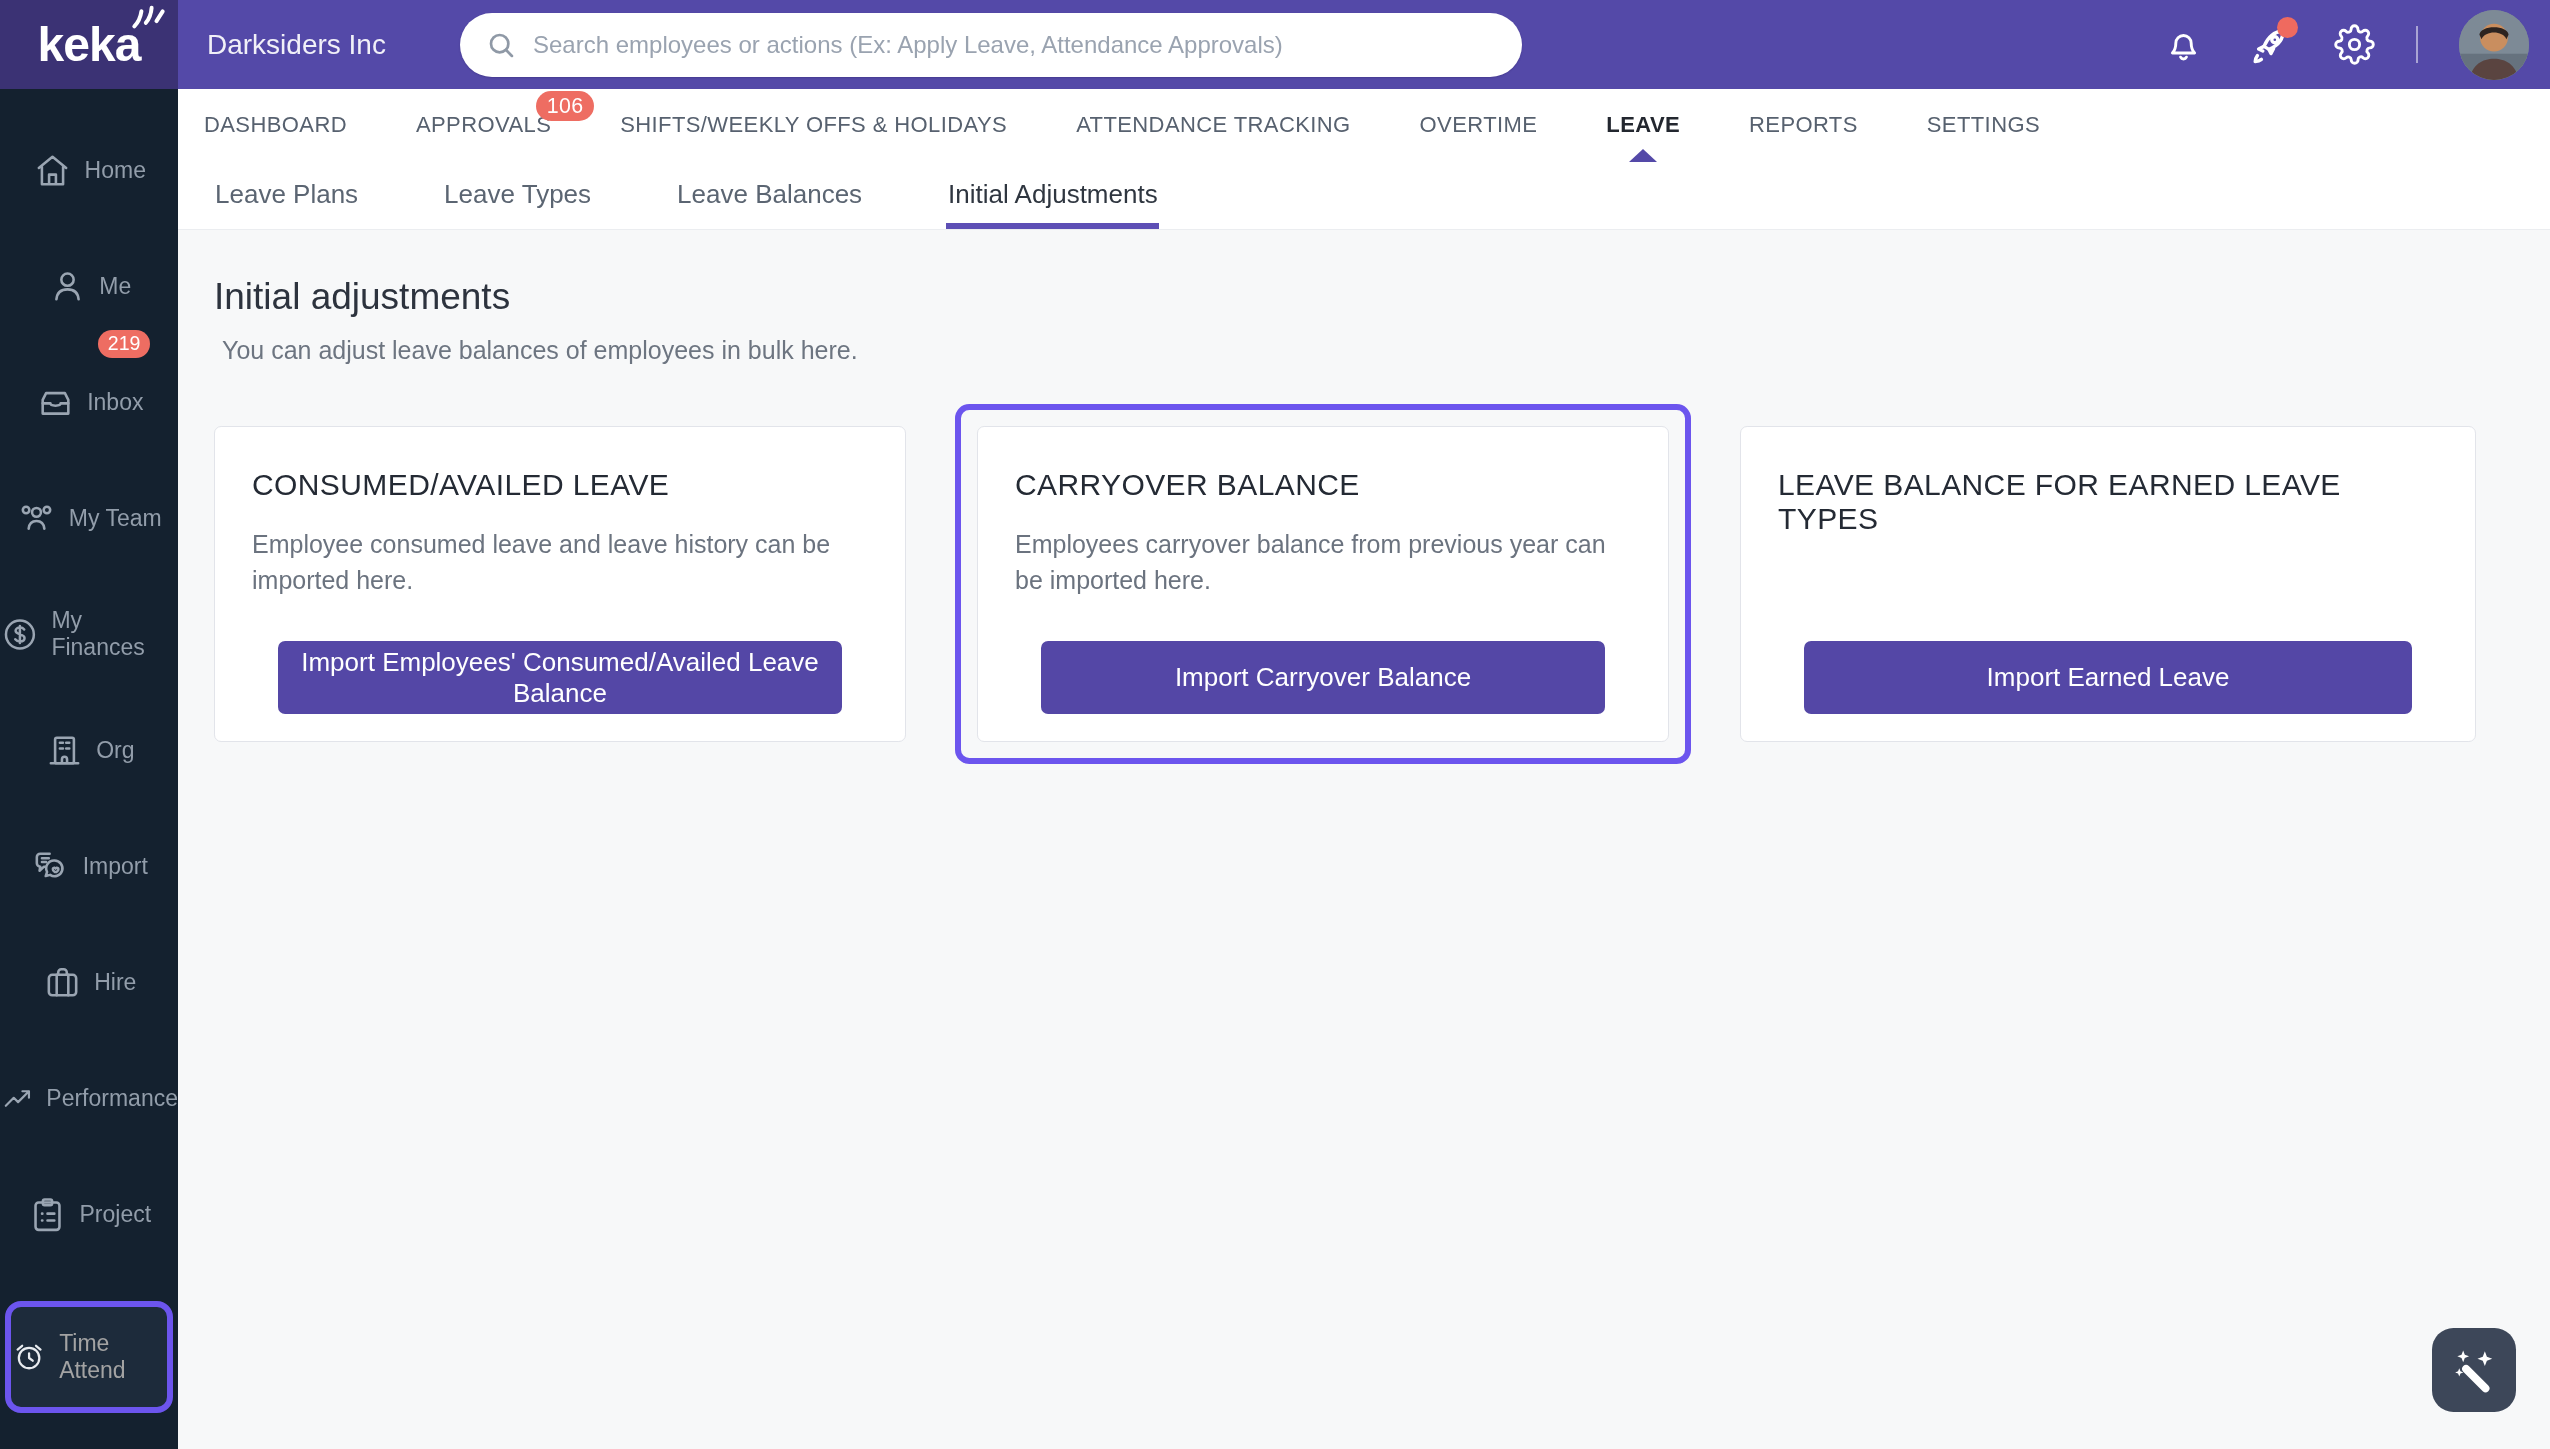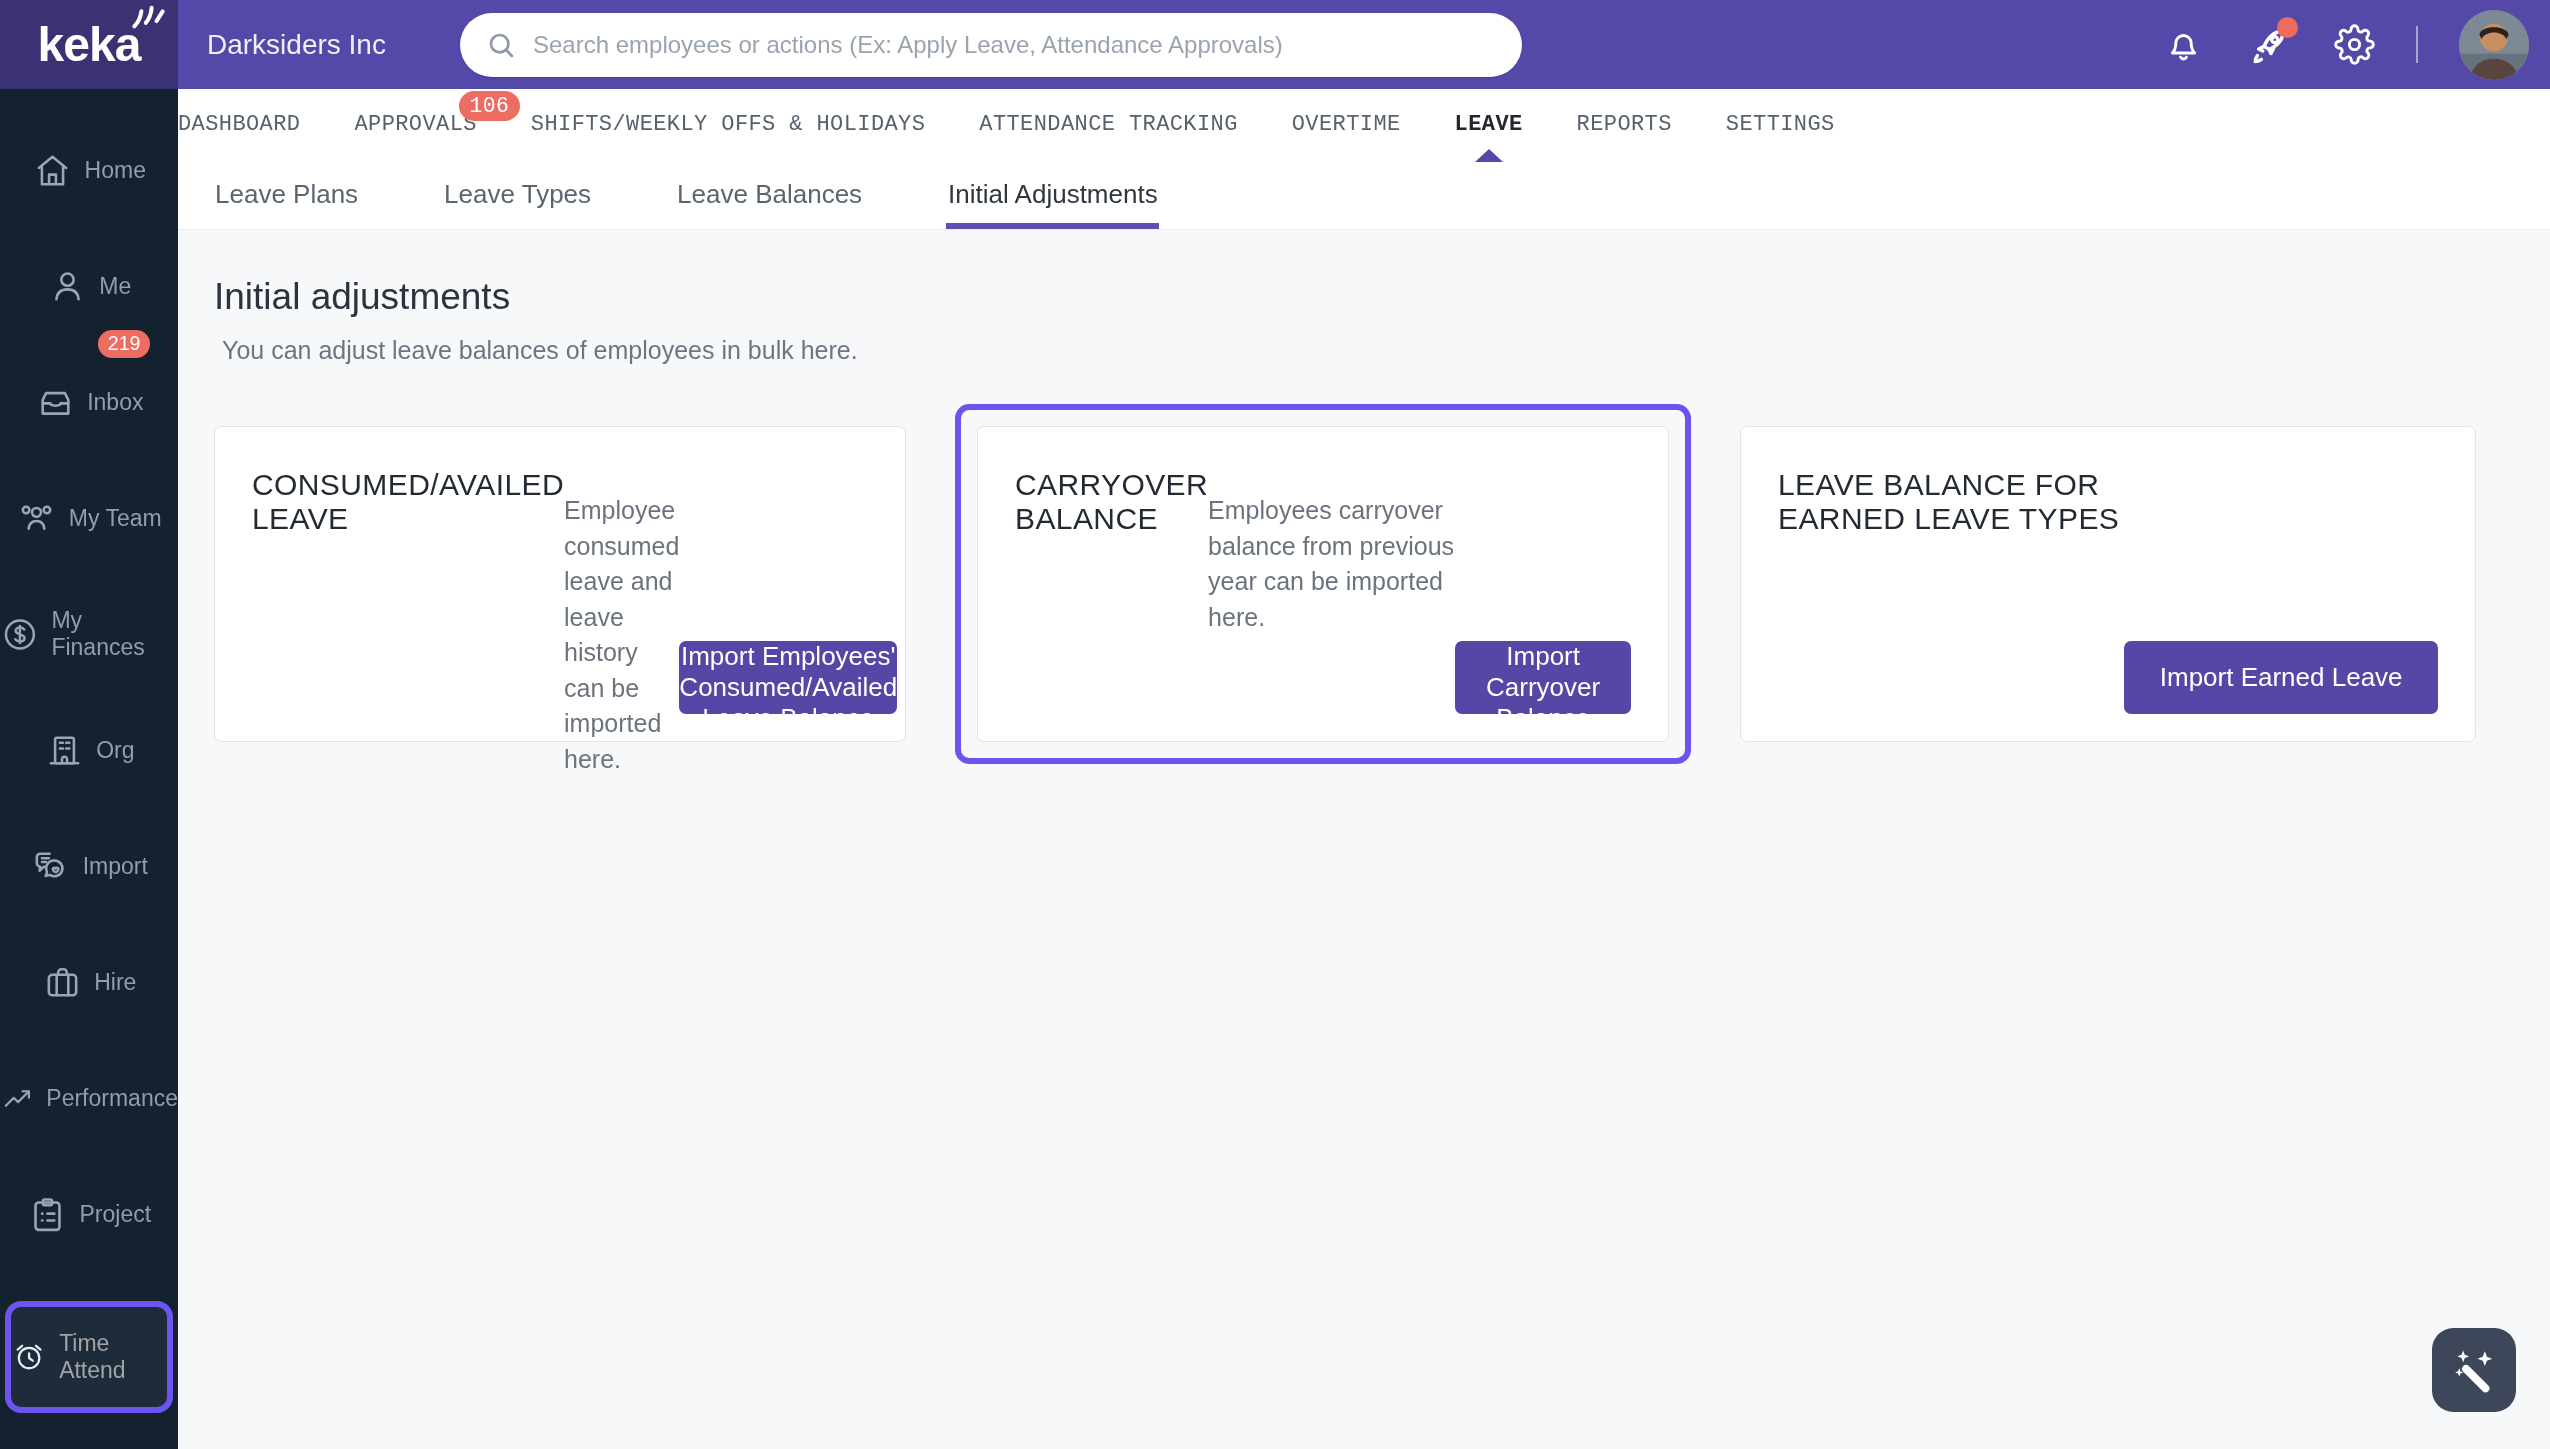--- a/index.html
+++ b/index.html
@@ -30,36 +30,36 @@
   .sidebar { position:absolute; left:0; top:89px; width:178px; height:1360px; background:#14212f; z-index:20; padding-top:23px; display:flex; flex-direction:column; }
   .side-item { height:116px; display:flex; flex-direction:row; align-items:center; justify-content:center; gap:11.6px; color:#929daa; font-size:23px; position:relative; cursor:pointer; flex:0 0 auto; }
   .side-item svg { width:41px; height:41px; stroke:#9aa5b2; stroke-width:1.5; fill:none; }
   .side-badge { position:absolute; top:-14.3px; left:98px; background:#ee6d62; color:#fff; font-size:19.6px; height:28px; min-width:28px; border-radius:14.3px; display:flex; align-items:center; justify-content:center; padding:0 9.8px; z-index:2; }
   .side-highlight { margin:28.6px 5.4px 0; border:6.2px solid #6c55ee; border-radius:16px; background:#1d2b3b; flex:0 0 auto; }
   .side-highlight .side-item { height:100px; color:#a3a3a3; }
   .side-highlight .side-item svg { stroke:#e8ebef; }
 
   
   .main { position:absolute; left:178px; top:89px; width:2372px; height:1360px; }
-  .navbar { height:71px; background:#fff; display:flex; align-items:center; gap:54px;font-family:Liberation Mono, monospace; }
+  .navbar { height:71px; background:#fff; display:flex; align-items:center; padding-left:26px; gap:69px; }
   .nav-tab { font-size:22px; color:#57616f; letter-spacing:0.4px; position:relative; cursor:pointer; white-space:nowrap; line-height:27px; }
   .nav-tab.active { color:#23272f; font-weight:700; }
   .nav-triangle { position:absolute; top:calc(100% + 10.7px); left:50%; transform:translateX(-50%); width:0; height:0; border-left:14.3px solid transparent; border-right:14.3px solid transparent; border-bottom:13.4px solid #5449a8; }
   .nav-badge { position:absolute; top:-19.6px; right:-43px; background:#ee6d62; color:#fff; font-size:21.4px; height:30px; min-width:30px; border-radius:15px; display:flex; align-items:center; justify-content:center; padding:0 10.7px; font-weight:400; }
   .subnav { height:70px; background:#fff; border-bottom:1.8px solid #ebedf0; display:flex; padding-left:37px; gap:86px; }
   .sub-tab { display:flex; align-items:center; font-size:26px; color:#5b6572; position:relative; cursor:pointer; }
   .sub-tab.active { color:#2f3640; }
   .sub-tab.active::after { content:""; position:absolute; left:-1.8px; right:-1.8px; bottom:0; height:6.2px; background:#5d4fb5; }
 
   .content { padding:46px 36px 0 36px; }
   .page-title { font-size:37px; font-weight:500; color:#2d333e; }
   .page-subtitle { margin-top:18px; font-size:25px; color:#6d7581;margin-left:8px; }
 
   .cards { display:flex; margin-top:39px; gap:49px; align-items:center; }
-  .card { background:#fff; border:1.8px solid #e2e4ea; border-radius:7.1px; width:692px; height:316px; padding:41px 37px 27px; display:flex; flex-direction:row; flex:0 0 auto; }
+  .card { background:#fff; border:1.8px solid #e2e4ea; border-radius:7.1px; width:692px; height:316px; padding:41px 37px 27px; display:flex; flex-direction:column; flex:0 0 auto; }
   .card.wide { width:736px; }
   .card-title { font-size:30px; font-weight:500; color:#242a34; letter-spacing:0.4px; }
   .card-desc { margin-top:25px; font-size:25px; color:#6b737f; line-height:1.42; }
   .card-btn { margin-top:auto; align-self:center; width:calc(100% - 52px); height:73px; border:none; border-radius:7.1px; background:#5447a6; color:#fff; font-size:26px; cursor:pointer; font-family:inherit; }
   .card-highlight { border:6.2px solid #6c55ee; border-radius:14.3px; padding:16px; background:transparent; flex:0 0 auto; }
 
   .wand-btn { position:absolute; right:34px; bottom:37px; width:84px; height:84px; border-radius:21.4px; background:#3d4759; display:flex; align-items:center; justify-content:center; cursor:pointer; z-index:40; }
   .wand-btn svg { width:52px; height:52px; }
 </style>
 </head>

